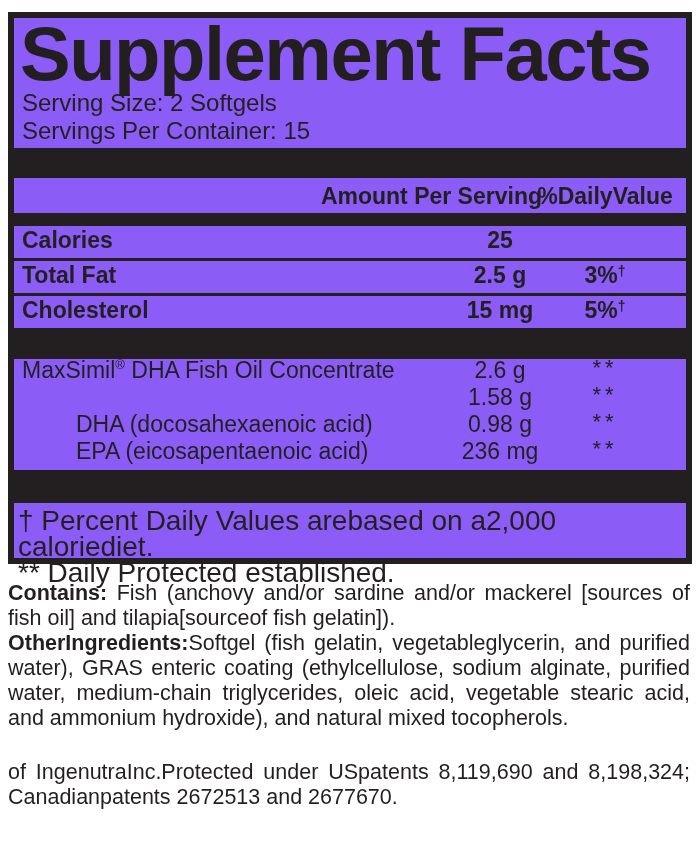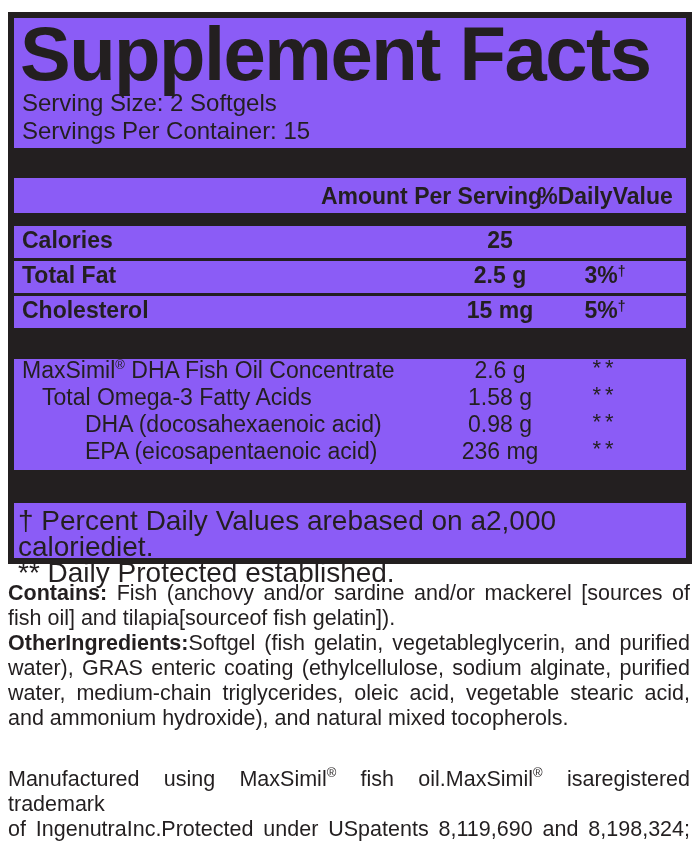--- a/index.html
+++ b/index.html
@@ -30,21 +30,21 @@
   .header-dv{
     position:absolute;left:591px;bottom:3px;transform:translateX(-50%);
     font-size:23px;font-weight:bold;white-space:nowrap;
   }
   .row{position:relative;font-size:23px;}
   .row-main{height:32px;font-weight:bold;}
   .row-sub{height:27px;}
   .row .name{position:absolute;left:8px;bottom:4px;white-space:nowrap;}
   .row-sub .name{bottom:2px;}
   .row .name.ind1{left:28px;}
-  .row .name.ind2{left:71px;margin-top:48px;}
+  .row .name.ind2{left:62px;margin-top:48px;}
   .row .amt{position:absolute;left:486px;bottom:4px;transform:translateX(-50%);white-space:nowrap;margin-top:9px;}
   .row-sub .amt{bottom:2px;}
   .row .dvcell{position:absolute;left:591px;bottom:4px;transform:translateX(-50%);white-space:nowrap;}
   .row-sub .dvcell{bottom:2px;}
   .sepline{height:3px;background:#231f20;width:100%;}
   .sup-reg{font-size:13px;vertical-align:9px;}
   .sup-dag{font-size:14px;vertical-align:7px;}
   .stars{font-size:22px;letter-spacing:4px;position:relative;top:-3px;}
   .footnotes{font-size:28px;line-height:26px;margin:5px 0 0 4px;}
   .paragraphs{position:absolute;left:8px;top:570px;width:682px;}
@@ -95,21 +95,20 @@
 
   <div class="bar bar3"></div>
 
   <div class="row row-sub">
     <span class="name"><span>MaxSimil</span><span class="sup-reg">®</span><span> DHA Fish Oil Concentrate</span></span>
     <span class="amt">2.6 g</span>
     <span class="dvcell"><span class="stars">**</span></span>
   </div>
 
   <div class="row row-sub">
-    <span class="name ind1">Total Omega-3 Fatty Acids</span>
     <span class="amt">1.58 g</span>
     <span class="dvcell"><span class="stars">**</span></span>
   </div>
 
   <div class="row row-sub">
     <span class="name ind2">DHA (docosahexaenoic acid)</span>
     <span class="amt">0.98 g</span>
     <span class="dvcell"><span class="stars">**</span></span>
   </div>
 
@@ -135,18 +134,17 @@
   </div>
 
   <div class="para p-other">
     <div class="jline"><span class="blabel">OtherIngredients:</span><span>Softgel (fish gelatin, vegetableglycerin, and purified</span></div>
     <div class="jline">water), GRAS enteric coating (ethylcellulose, sodium alginate, purified</div>
     <div class="jline">water, medium-chain triglycerides, oleic acid, vegetable stearic acid,</div>
     <div class="lastline">and ammonium hydroxide), and natural mixed tocopherols.</div>
   </div>
 
   <div class="para p-legal">
-    <div class="jline"><span>Manufactured using MaxSimil</span><span class="sup-reg">®</span><span> fish oil.MaxSimil</span><span class="sup-reg">®</span><span> isaregistered trademark</span></div>
     <div class="jline">of IngenutraInc.Protected under USpatents 8,119,690 and 8,198,324;</div>
     <div class="lastline">Canadianpatents 2672513 and 2677670.</div>
   </div>
 
 </div>
 
 </body></html>

